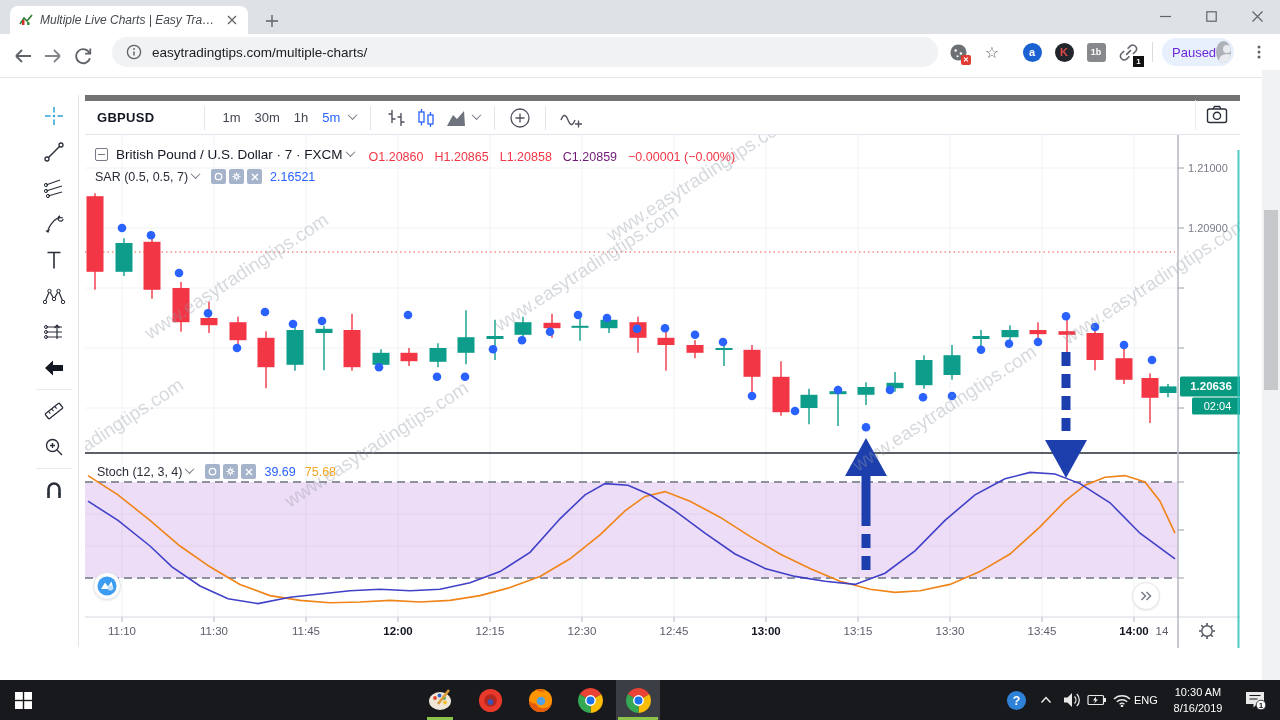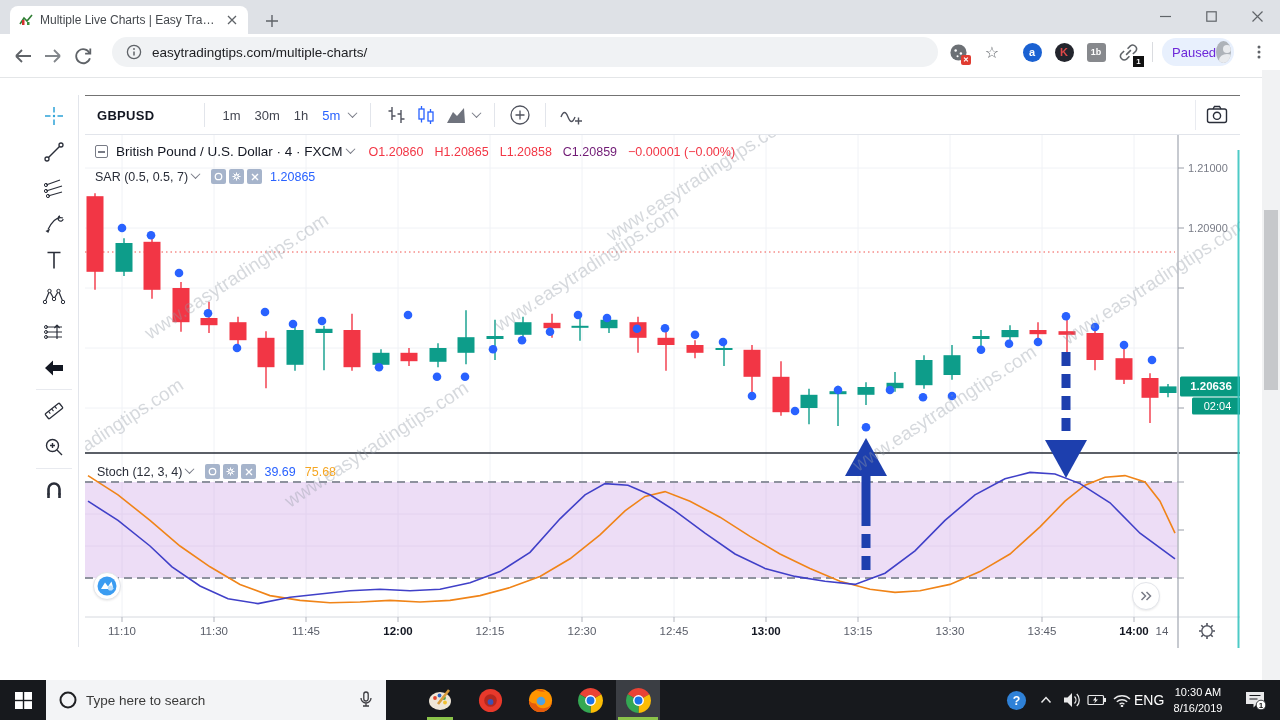--- a/index.html
+++ b/index.html
@@ -6,21 +6,21 @@
   html,body { width:1280px; height:720px; overflow:hidden; }
   body { font-family:"Liberation Sans", sans-serif; background:#fff; }
   .screen { position:relative; width:1280px; height:720px; background:#fff; overflow:hidden; }
   .abs { position:absolute; }
 
   
   .tabstrip { position:absolute; left:0; top:0; width:1280px; height:34px; background:#dee1e6; }
   .tab { position:absolute; left:10px; top:6px; width:238px; height:28px; background:#fff;
          border-radius:8px 8px 0 0; display:flex; align-items:center; padding:0 8px; }
   .tab-title { font-size:12px; color:#45494e; white-space:nowrap; overflow:hidden;
-               text-overflow:ellipsis; flex:1; margin:0 6px; }
+               text-overflow:ellipsis; flex:1; margin:0 6px;font-style:italic; }
   .tab-close { width:16px; height:16px; display:flex; align-items:center; justify-content:center; }
   .newtab { position:absolute; left:260px; top:9px; width:24px; height:24px; display:flex;
             align-items:center; justify-content:center; }
   .winctrl { position:absolute; right:0; top:0; height:32px; display:flex; }
   .winbtn { width:46px; height:32px; display:flex; align-items:center; justify-content:center; }
 
   .navbar { position:absolute; left:0; top:34px; width:1280px; height:44px; background:#fff;
             border-bottom:1px solid #e4e6e8; display:flex; align-items:center; }
   .navbtn { width:30px; height:30px; display:flex; align-items:center; justify-content:center; }
   .omnibox { position:absolute; left:112px; top:3px; width:826px; height:30px; background:#f0f2f4;
@@ -43,36 +43,36 @@
                    border-radius:50%; background:#e9ebee; }
   .vsep { width:1px; height:20px; background:#dadce0; margin:0 4px; }
 
   
   .sidebar { position:absolute; left:30px; top:98px; width:48px; }
   .sidebar-border { position:absolute; left:78px; top:95px; width:1px; height:552px; background:#e2e5eb; }
   .tool { width:48px; height:36px; display:flex; align-items:center; justify-content:center; }
   .tool-sep { width:36px; height:1px; background:#e8eaef; margin:3px 6px; }
 
   .tv-toolbar { position:absolute; left:85px; top:95px; width:1155px; height:40px; background:#fff;
-                border-top:1px solid #737373; border-bottom:1px solid #e2e5eb;
+                border-top:6px solid #737373; border-bottom:1px solid #e2e5eb;
                 display:flex; align-items:center; }
   .symbol { font-size:13px; font-weight:bold; color:#131722; margin-left:12px; letter-spacing:.3px; }
   .tsep { width:1px; height:24px; background:#e2e5eb; margin:0 10px; }
   .tf { font-size:13px; color:#434651; padding:4px 7px; }
   .tf.active { color:#2962ff; }
   .chev { display:inline-block; width:7px; height:7px; border-right:1.5px solid #787b86;
           border-bottom:1.5px solid #787b86; transform:rotate(45deg) translate(-1px,-1px); margin:0 4px 2px 2px; }
   .ticonbtn { width:30px; height:30px; display:flex; align-items:center; justify-content:center; }
   .cam { position:absolute; left:1202px; top:100px; width:30px; height:30px; display:flex;
          align-items:center; justify-content:center; }
   .cam-sep { position:absolute; left:1195px; top:100px; width:1px; height:30px; background:#e9ebf0; }
 
   .legend-row { position:absolute; display:flex; align-items:center; z-index:5; }
   .lg-title { font-size:13.5px; color:#131722; margin:0 2px 0 8px; }
-  .ohlc { font-size:12.5px; margin-left:11px; }
+  .ohlc { font-size:12.5px; margin-left:11px;margin-top:6px; }
   .minusbox { width:13px; height:13px; border:1px solid #787b86; border-radius:2px; position:relative; }
   .minusbox::after { content:""; position:absolute; left:2px; top:5px; width:7px; height:1.5px; background:#787b86; }
   .ind-label { font-size:12.5px; color:#2a2e39; margin-right:2px; }
   .ind-icons { display:flex; gap:3px; margin:0 8px 0 8px; }
   .ind-ic { width:15px; height:15px; border-radius:2px; background:#a6b4cb; display:flex;
             align-items:center; justify-content:center; }
   .ind-val { font-size:12.5px; margin-right:9px; }
 
   .round-btn { position:absolute; border-radius:50%; background:#fff; border:1px solid #e3e5ea;
                display:flex; align-items:center; justify-content:center; z-index:6;
@@ -91,21 +91,21 @@
   .searchbox input { border:0; outline:0; background:transparent; font-size:13.5px; color:#202020;
                      font-family:"Liberation Sans",sans-serif; width:250px; }
   .searchbox input::placeholder { color:#3a3a3a; opacity:1; }
   .appbtn { position:absolute; top:0; width:44px; height:40px; display:flex; align-items:center;
             justify-content:center; }
   .appbtn.active { background:#3b3e44; }
   .underline { position:absolute; bottom:0; height:3px; background:#8bc34a; }
   .traybtn { position:absolute; top:0; width:28px; height:40px; display:flex; align-items:center;
              justify-content:center; }
   .eng { position:absolute; left:1134px; top:0; height:40px; display:flex; align-items:center;
-         color:#fff; font-size:14px; }
+         color:#fff; font-size:11px; }
   .clock { position:absolute; left:1162px; top:4px; width:72px; color:#fff; font-size:11px;
            text-align:center; line-height:16px; }
 
   svg text { font-family:"Liberation Sans", sans-serif; }
 </style>
 </head>
 <body>
 
 <div class="screen">
 
@@ -570,21 +570,21 @@
         <text x="1042" y="635" font-size="11.5" text-anchor="middle" fill="#5a5e69" font-weight="normal">13:45</text>
         <line x1="1134" x2="1134" y1="617" y2="622" stroke="#b2b5be"></line>
         <text x="1134" y="635" font-size="11.5" text-anchor="middle" fill="#131722" font-weight="bold">14:00</text>
         <text x="1162" y="635" font-size="11.5" text-anchor="middle" fill="#5a5e69" font-weight="normal">14</text>
       </g>
       <line x1="1238.5" x2="1238.5" y1="150" y2="648" stroke="#2fc1bd" stroke-width="2" opacity="0.85"></line>
     </svg>
 
   <div class="legend-row" style="left:95px;top:144px">
     <span class="minusbox"></span>
-    <span class="lg-title">British Pound / U.S. Dollar · 4 · FXCM</span>
+    <span class="lg-title">British Pound / U.S. Dollar · 7 · FXCM</span>
     <span class="chev"></span>
     <span class="ohlc" style="color:#f23645">O1.20860</span>
     <span class="ohlc" style="color:#f23645">H1.20865</span>
     <span class="ohlc" style="color:#f23645">L1.20858</span>
     <span class="ohlc" style="color:#701a75">C1.20859</span>
     <span class="ohlc" style="color:#f23645">−0.00001 (−0.00%)</span>
   </div>
 
   <div class="legend-row" style="left:95px;top:169px">
     <span class="ind-label">SAR (0.5, 0.5, 7)</span>
@@ -600,21 +600,21 @@
             <circle r="2" fill="none" stroke="#fff" stroke-width="1.3"></circle>
             <path d="M0 -4.5 V-2 M0 2 V4.5 M-4.5 0 H-2 M2 0 H4.5 M-3.2 -3.2 L-1.5 -1.5 M1.5 1.5 L3.2 3.2 M3.2 -3.2 L1.5 -1.5 M-1.5 1.5 L-3.2 3.2" stroke="#fff" stroke-width="1.1"></path>
           </svg>
         </span>
       <span class="ind-ic">
           <svg width="8" height="8" viewBox="-4 -4 8 8">
             <path d="M-3 -3 L3 3 M3 -3 L-3 3" stroke="#fff" stroke-width="1.4"></path>
           </svg>
         </span>
     </span>
-    <span class="ind-val" style="color:#2962ff">1.20865</span>
+    <span class="ind-val" style="color:#2962ff">2.16521</span>
   </div>
 
   <div class="legend-row" style="left:97px;top:464px">
     <span class="ind-label">Stoch (12, 3, 4)</span>
     <span class="chev"></span>
     <span class="ind-icons">
       <span class="ind-ic">
           <svg width="9" height="9" viewBox="-5 -5 10 10">
             <circle r="3.6" fill="none" stroke="#fff" stroke-width="1.4"></circle>
           </svg>
@@ -663,30 +663,20 @@
     <div class="scroll-thumb"></div>
   </div>
 
   <div class="taskbar">
     <div class="startbtn">
       <svg width="17" height="17" viewBox="0 0 17 17">
         <rect x="0" y="0" width="7.8" height="7.8" fill="#fff"></rect>
           <rect x="9.2" y="0" width="7.8" height="7.8" fill="#fff"></rect>
         <rect x="0" y="9.2" width="7.8" height="7.8" fill="#fff"></rect>
           <rect x="9.2" y="9.2" width="7.8" height="7.8" fill="#fff"></rect>
-      </svg>
-    </div>
-    <div class="searchbox">
-      <svg width="20" height="20" viewBox="-10 -10 20 20" style="margin:0 8px 0 12px">
-        <circle r="7.5" fill="none" stroke="#1f2023" stroke-width="2"></circle>
-      </svg>
-      <input type="text" placeholder="Type here to search" style="">
-      <svg width="16" height="20" viewBox="-8 -10 16 20" style="position:absolute;left:312px">
-        <rect x="-2.2" y="-8" width="4.4" height="9" rx="2.2" fill="none" stroke="#3c3c41" stroke-width="1.3"></rect>
-        <path d="M-5 -2 a5 5 0 0 0 10 0 M0 3.2 V6 M-3 6 H3" fill="none" stroke="#3c3c41" stroke-width="1.3"></path>
       </svg>
     </div>
 
     <div class="appbtn" style="left:418px">
       <svg width="28" height="28" viewBox="-14 -14 28 28">
         <ellipse cx="0" cy="1" rx="11" ry="9" fill="#efe6d7"></ellipse>
         <circle cx="-5" cy="-2" r="1.9" fill="#e0442e"></circle>
           <circle cx="-0.5" cy="-4.5" r="1.9" fill="#2f66c4"></circle>
         <circle cx="4" cy="-2" r="1.9" fill="#46a24a"></circle>
           <circle cx="5" cy="2.5" r="1.9" fill="#f2c230"></circle>

